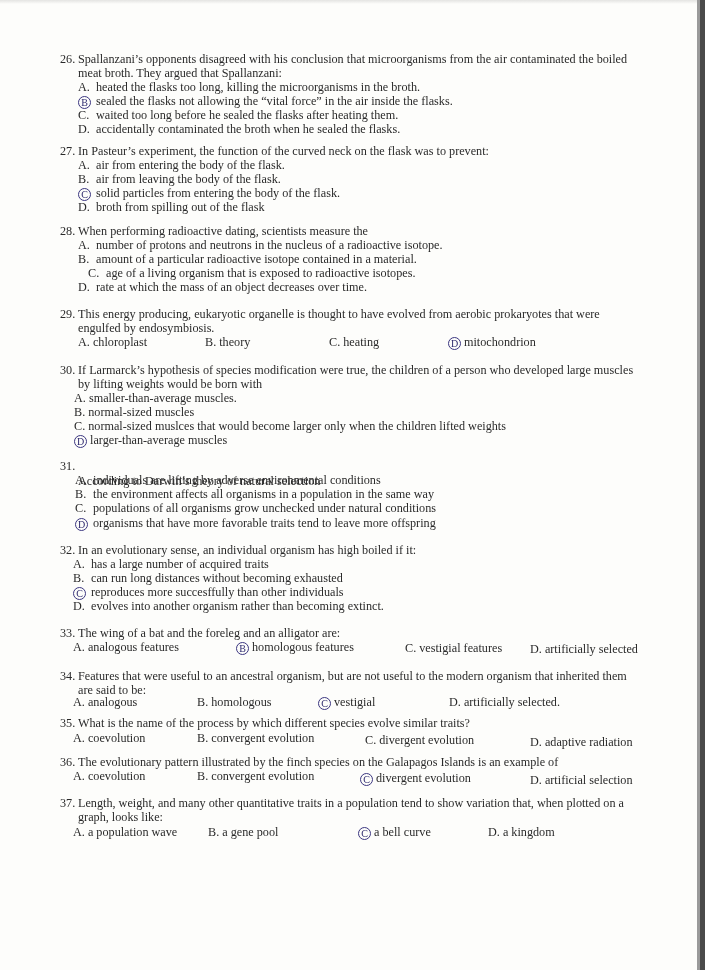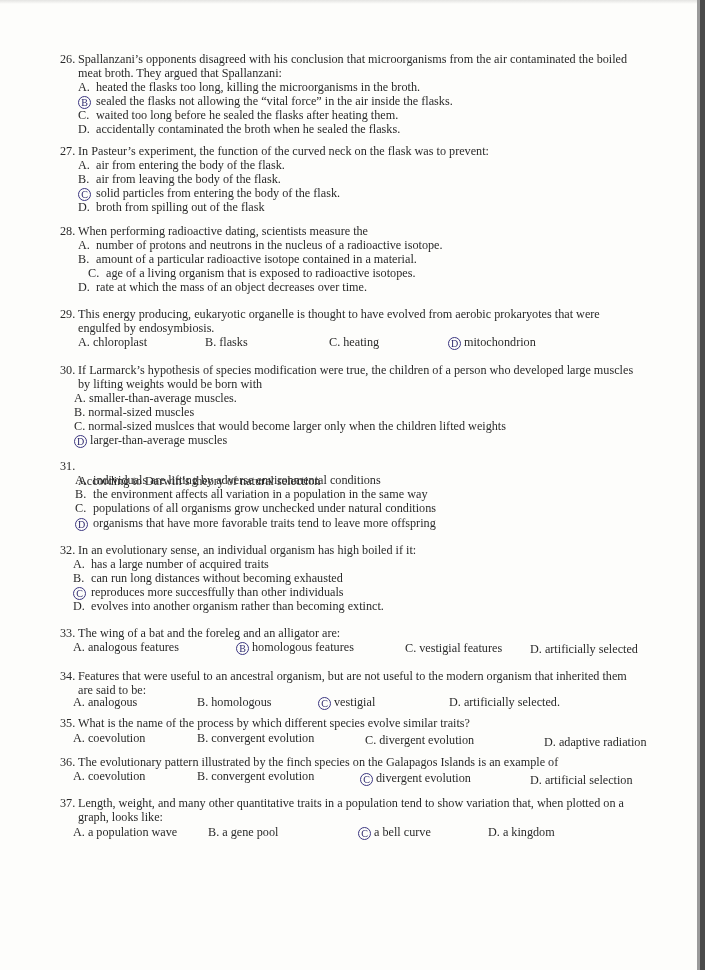--- a/index.html
+++ b/index.html
@@ -53,38 +53,38 @@
       <div class="opt" style="left: 78px; top: 238px;"><span class="letter">A.</span><span>number of protons and neutrons in the nucleus of a radioactive isotope.</span></div>
       <div class="opt" style="left: 78px; top: 252px;"><span class="letter">B.</span><span>amount of a particular radioactive isotope contained in a material.</span></div>
       <div class="opt" style="left: 88px; top: 266px;"><span class="letter">C.</span><span>age of a living organism that is exposed to radioactive isotopes.</span></div>
       <div class="opt" style="left: 78px; top: 280px;"><span class="letter">D.</span><span>rate at which the mass of an object decreases over time.</span></div>
     </div>
     <div>
       <div class="line" style="left: 60px; top: 307px;">29.</div>
       <div class="line" style="left: 78px; top: 307px;">This energy producing, eukaryotic organelle is thought to have evolved from aerobic prokaryotes that were</div>
       <div class="line" style="left: 78px; top: 321px;">engulfed by endosymbiosis.</div>
       <div class="opt" style="left: 78px; top: 335px;"><span>A.</span> <span>chloroplast</span></div>
-      <div class="opt" style="left: 205px; top: 335px;"><span>B.</span> <span>flasks</span></div>
+      <div class="opt" style="left: 205px; top: 335px;"><span>B.</span> <span>theory</span></div>
       <div class="opt" style="left: 329px; top: 335px;"><span>C.</span> <span>heating</span></div>
       <div class="opt" style="left: 448px; top: 335px;"><span class="circ">D</span><span>mitochondrion</span></div>
     </div>
     <div>
       <div class="line" style="left: 60px; top: 363px;">30.</div>
       <div class="line" style="left: 78px; top: 363px;">If Larmarck’s hypothesis of species modification were true, the children of a person who developed large muscles</div>
       <div class="line" style="left: 78px; top: 377px;">by lifting weights would be born with</div>
       <div class="opt" style="left: 74px; top: 391px;"><span>A.</span> <span>smaller-than-average muscles.</span></div>
       <div class="opt" style="left: 74px; top: 405px;"><span>B.</span> <span>normal-sized muscles</span></div>
       <div class="opt" style="left: 74px; top: 419px;"><span>C.</span> <span>normal-sized muslces that would become larger only when the children lifted weights</span></div>
       <div class="opt" style="left: 74px; top: 433px;"><span class="circ">D</span><span>larger-than-average muscles</span></div>
     </div>
     <div>
       <div class="line" style="left: 60px; top: 459px;">31.</div>
       <div class="line" style="left: 78px; top: 459px; margin-top: 15px;">According to Darwin’s theory of natural selection</div>
       <div class="opt" style="left: 75px; top: 473px;"><span class="letter">A.</span><span>individuals are lifting by adverse environmental conditions</span></div>
-      <div class="opt" style="left: 75px; top: 487px;"><span class="letter">B.</span><span>the environment affects all variation in a population in the same way</span></div>
+      <div class="opt" style="left: 75px; top: 487px;"><span class="letter">B.</span><span>the environment affects all organisms in a population in the same way</span></div>
       <div class="opt" style="left: 75px; top: 501px;"><span class="letter">C.</span><span>populations of all organisms grow unchecked under natural conditions</span></div>
       <div class="opt" style="left: 75px; top: 516px;"><span class="circ" style="margin-right: 5px;">D</span><span>organisms that have more favorable traits tend to leave more offspring</span></div>
     </div>
     <div>
       <div class="line" style="left: 60px; top: 543px;">32.</div>
       <div class="line" style="left: 78px; top: 543px;">In an evolutionary sense, an individual organism has high boiled if it:</div>
       <div class="opt" style="left: 73px; top: 557px;"><span class="letter">A.</span><span>has a large number of acquired traits</span></div>
       <div class="opt" style="left: 73px; top: 571px;"><span class="letter">B.</span><span>can run long distances without becoming exhausted</span></div>
       <div class="opt" style="left: 73px; top: 585px;"><span class="circ" style="margin-right: 5px;">C</span><span>reproduces more succesffully than other individuals</span></div>
       <div class="opt" style="left: 73px; top: 599px;"><span class="letter">D.</span><span>evolves into another organism rather than becoming extinct.</span></div>
@@ -105,21 +105,21 @@
       <div class="opt" style="left: 197px; top: 695px;"><span>B.</span> <span>homologous</span></div>
       <div class="opt" style="left: 318px; top: 695px;"><span class="circ">C</span><span>vestigial</span></div>
       <div class="opt" style="left: 449px; top: 695px;"><span>D.</span> <span>artificially selected.</span></div>
     </div>
     <div>
       <div class="line" style="left: 60px; top: 716px;">35.</div>
       <div class="line" style="left: 78px; top: 716px;">What is the name of the process by which different species evolve similar traits?</div>
       <div class="opt" style="left: 73px; top: 731px;"><span>A.</span> <span>coevolution</span></div>
       <div class="opt" style="left: 197px; top: 731px;"><span>B.</span> <span>convergent evolution</span></div>
       <div class="opt" style="left: 365px; top: 733px;"><span>C.</span> <span>divergent evolution</span></div>
-      <div class="opt" style="left: 544px; top: 735px;"><span>D.</span> <span>adaptive radiation</span></div>
+      <div class="opt" style="left: 530px; top: 735px;"><span>D.</span> <span>adaptive radiation</span></div>
     </div>
     <div>
       <div class="line" style="left: 60px; top: 755px;">36.</div>
       <div class="line" style="left: 78px; top: 755px;">The evolutionary pattern illustrated by the finch species on the Galapagos Islands is an example of</div>
       <div class="opt" style="left: 73px; top: 769px;"><span>A.</span> <span>coevolution</span></div>
       <div class="opt" style="left: 197px; top: 769px;"><span>B.</span> <span>convergent evolution</span></div>
       <div class="opt" style="left: 360px; top: 771px;"><span class="circ">C</span><span>divergent evolution</span></div>
       <div class="opt" style="left: 530px; top: 773px;"><span>D.</span> <span>artificial selection</span></div>
     </div>
     <div>

